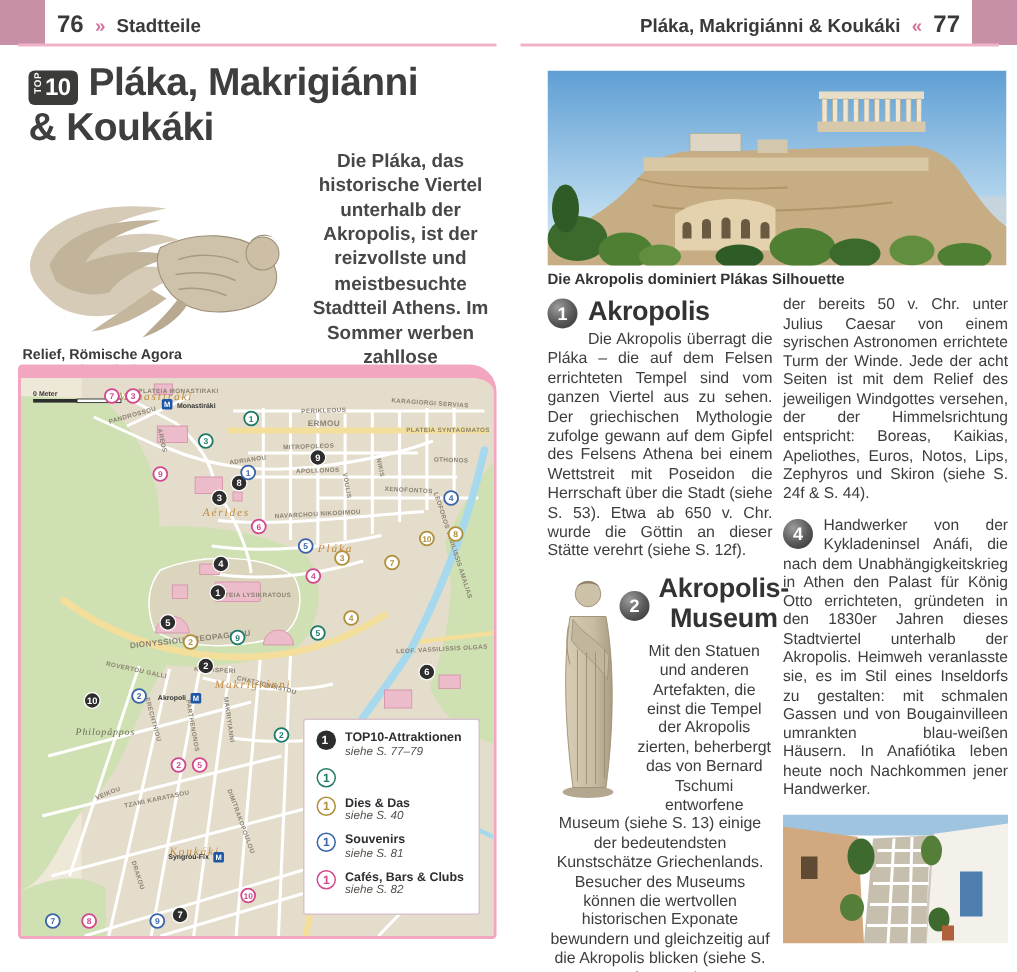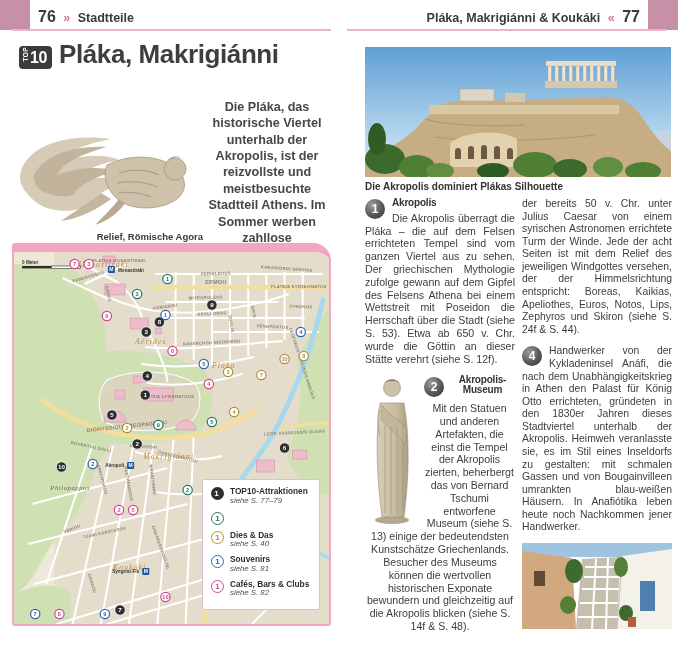--- a/index.html
+++ b/index.html
@@ -22,21 +22,21 @@
   .title{position:absolute;left:19px;top:40px;font-size:26px;line-height:1.1;
          font-weight:bold;color:#3e3e3e;letter-spacing:-0.4px;margin:0}
   .top10{display:inline-flex;align-items:center;background:#3b3b39;border-radius:4px;
          padding:1px 5px 1px 3px;height:21px;vertical-align:3px;margin-right:7px}
   .top10 .t{display:inline-block;transform:rotate(-90deg);font-size:6.5px;color:#fff;
             font-weight:bold;letter-spacing:.5px;width:8px}
   .top10 .n{font-size:16px;color:#fff;font-weight:bold}
 
   .intro{position:absolute;left:15px;top:99px;width:312px;font-size:12.6px;line-height:1.3;
          font-weight:bold;color:#474747;text-align:center}
-  .relief-fig{float:left;width:188px;margin:30px 4px 0 0;text-align:right}
+  .relief-fig{float:left;width:188px;margin:30px 4px 0 0;text-align:left}
   .relief-fig svg{display:block}
   .fig-cap{font-size:9.5px;font-weight:bold;line-height:1.2;color:#3a3a3a;margin-top:2px}
 
   
   .map-frame{position:absolute;left:12px;top:243px;width:319px;height:383px;box-sizing:border-box;
              border:2px solid #f2a6c0;border-top:9px solid #f2a6c0;border-radius:3px 18px 3px 3px;
              background:#eee8d8;overflow:hidden}
   .map-frame svg{display:block;width:100%;height:100%}
   .st-lbl{font-size:4.2px;fill:#8b8274;letter-spacing:.25px;font-weight:bold}
   .st-lbl.big{font-size:5.4px}
@@ -70,21 +70,21 @@
 
   .col{position:absolute;top:198px;font-size:10.6px;line-height:1.21;color:#3d3d3d;text-align:justify}
   .col.left{left:365px;width:150px}
   .col.right{left:522px;width:150px;font-size:10.4px}
   .col p{margin:0}
   .num-badge{width:20px;height:20px;border-radius:50%;color:#fff;font-size:12px;font-weight:bold;
              display:flex;align-items:center;justify-content:center;flex:0 0 20px;
              background:radial-gradient(circle at 35% 30%,#9c9c9c,#575757 55%,#303030)}
   .sec{margin-bottom:9px}
   .sec .num-badge.fl{float:left;margin:1px 7px 2px 0}
-  .sec h3{font-size:10px;line-height:1.08;margin:0 0 3px 0;color:#333;letter-spacing:-0.2px}
+  .sec h3{font-size:18px;line-height:1.08;margin:0 0 3px 0;color:#333;letter-spacing:-0.2px}
   .sec.centered{text-align:center}
   .s2-head{display:flex;align-items:center;justify-content:center;gap:6px;margin-bottom:3px}
   .statue-fig{float:left;width:54px;margin:0 5px 2px 0}
   .ana-fig{margin-top:9px}
 </style>
 </head>
 <body>
 
 <div class="tab tl"></div>
 <div class="tab tr"></div>
@@ -98,21 +98,21 @@
   <span>Pláka, Makrigiánni &amp; Koukáki</span>
   <span class="sep">«</span>
   <span class="pnum">77</span>
 </div>
 <div class="rule l"></div>
 <div class="rule r"></div>
 
 <h1 class="title"><span class="top10">
       <span class="t">TOP</span>
       <span class="n">10</span>
-    </span><span>Pláka, Makrigiánni</span><br></h1>
+    </span><span>Pláka, Makrigiánni</span><br><span>&amp; Koukáki</span></h1>
 
 <div class="intro">
   <div class="relief-fig">
     <svg width="188" height="100" viewBox="0 0 188 100">
       <path d="M6,42 C14,16 52,4 96,10 C70,15 50,23 40,36 C62,26 88,24 104,31 C82,35 64,43 54,54 C74,47 96,47 110,54 C94,58 80,66 74,76 C60,84 36,84 22,74 C10,64 2,54 6,42 Z" fill="#d6cbb6"></path>
       <path d="M18,48 C26,28 56,16 92,18 C66,25 48,34 42,46 C62,38 86,37 100,42 C80,48 64,56 58,66 C44,70 28,64 22,58 Z" fill="#c1b49a"></path>
       <path d="M92,36 C116,24 146,26 162,40 C172,50 172,62 162,70 C148,80 124,82 108,74 C94,66 86,48 92,36 Z" fill="#cfc2ab" stroke="#9c8f78" stroke-width="0.7"></path>
       <circle cx="160" cy="40" r="11" fill="#ccbfa6" stroke="#9c8f78" stroke-width="0.7"></circle>
       <path d="M152,32 C156,26 166,26 170,32 C168,28 158,26 152,32 Z" fill="#8f8268"></path>
       <path d="M96,70 C80,82 62,90 46,92 C60,82 74,74 86,64 Z" fill="#c4b79e"></path>

